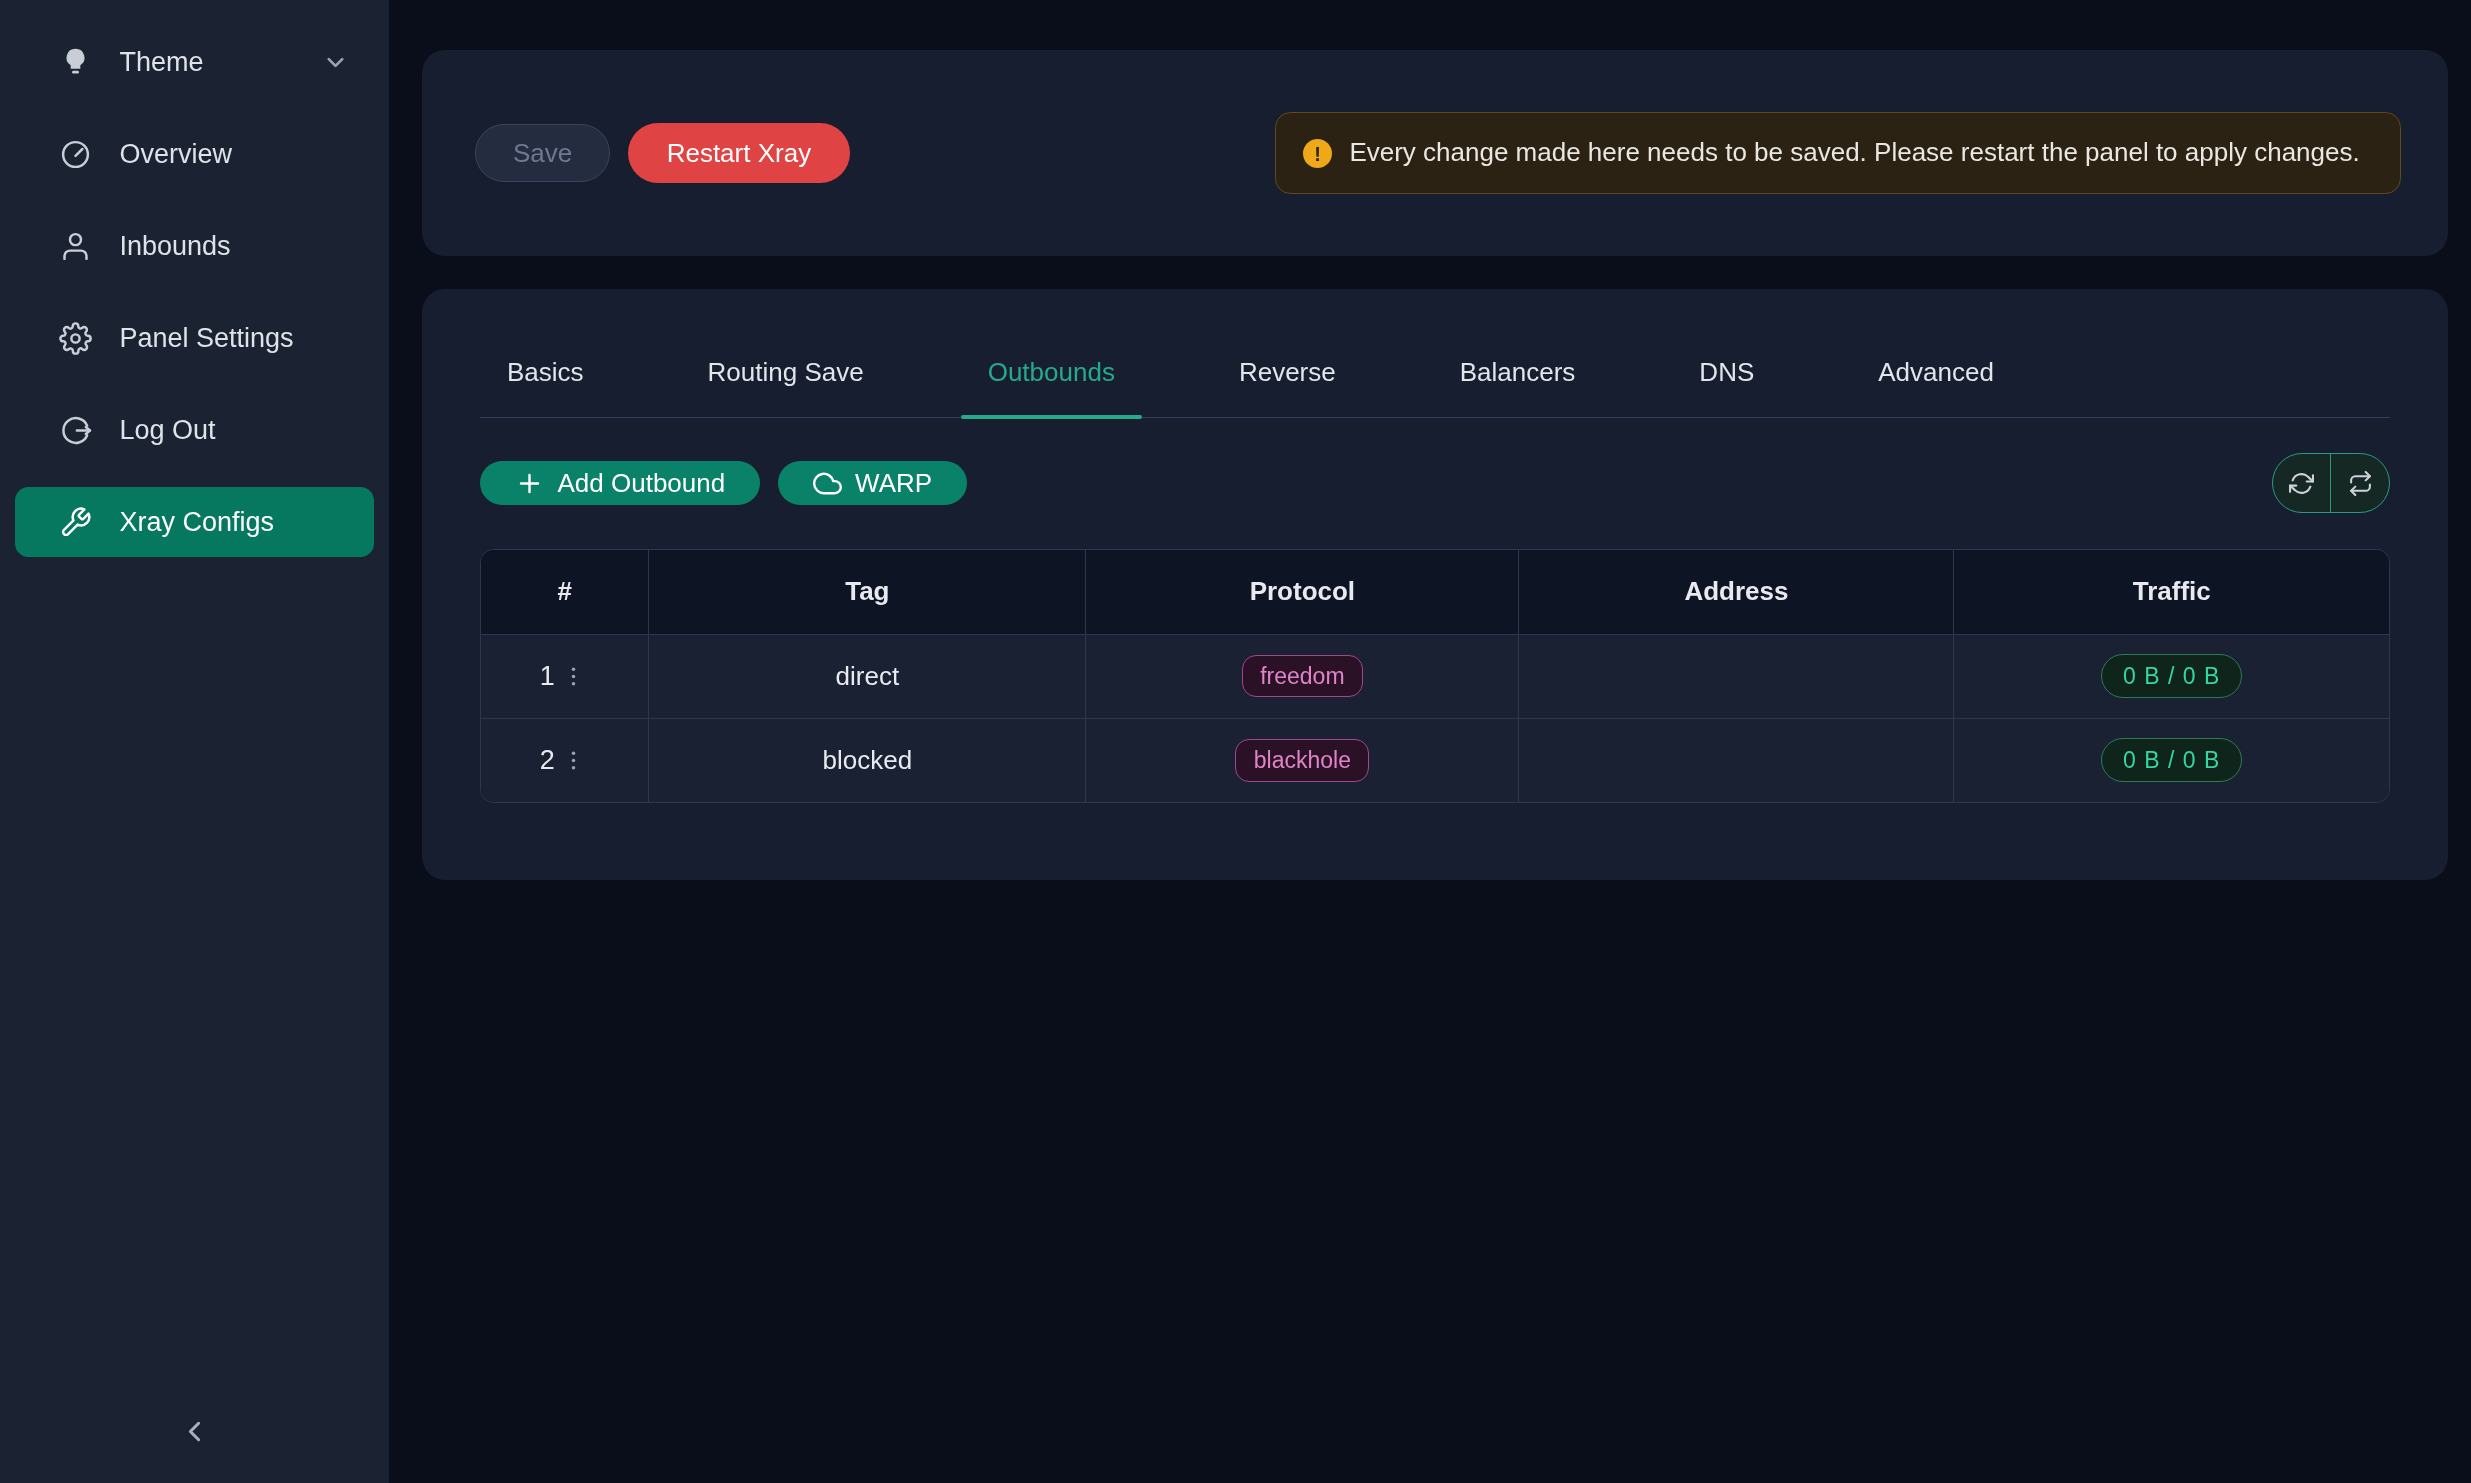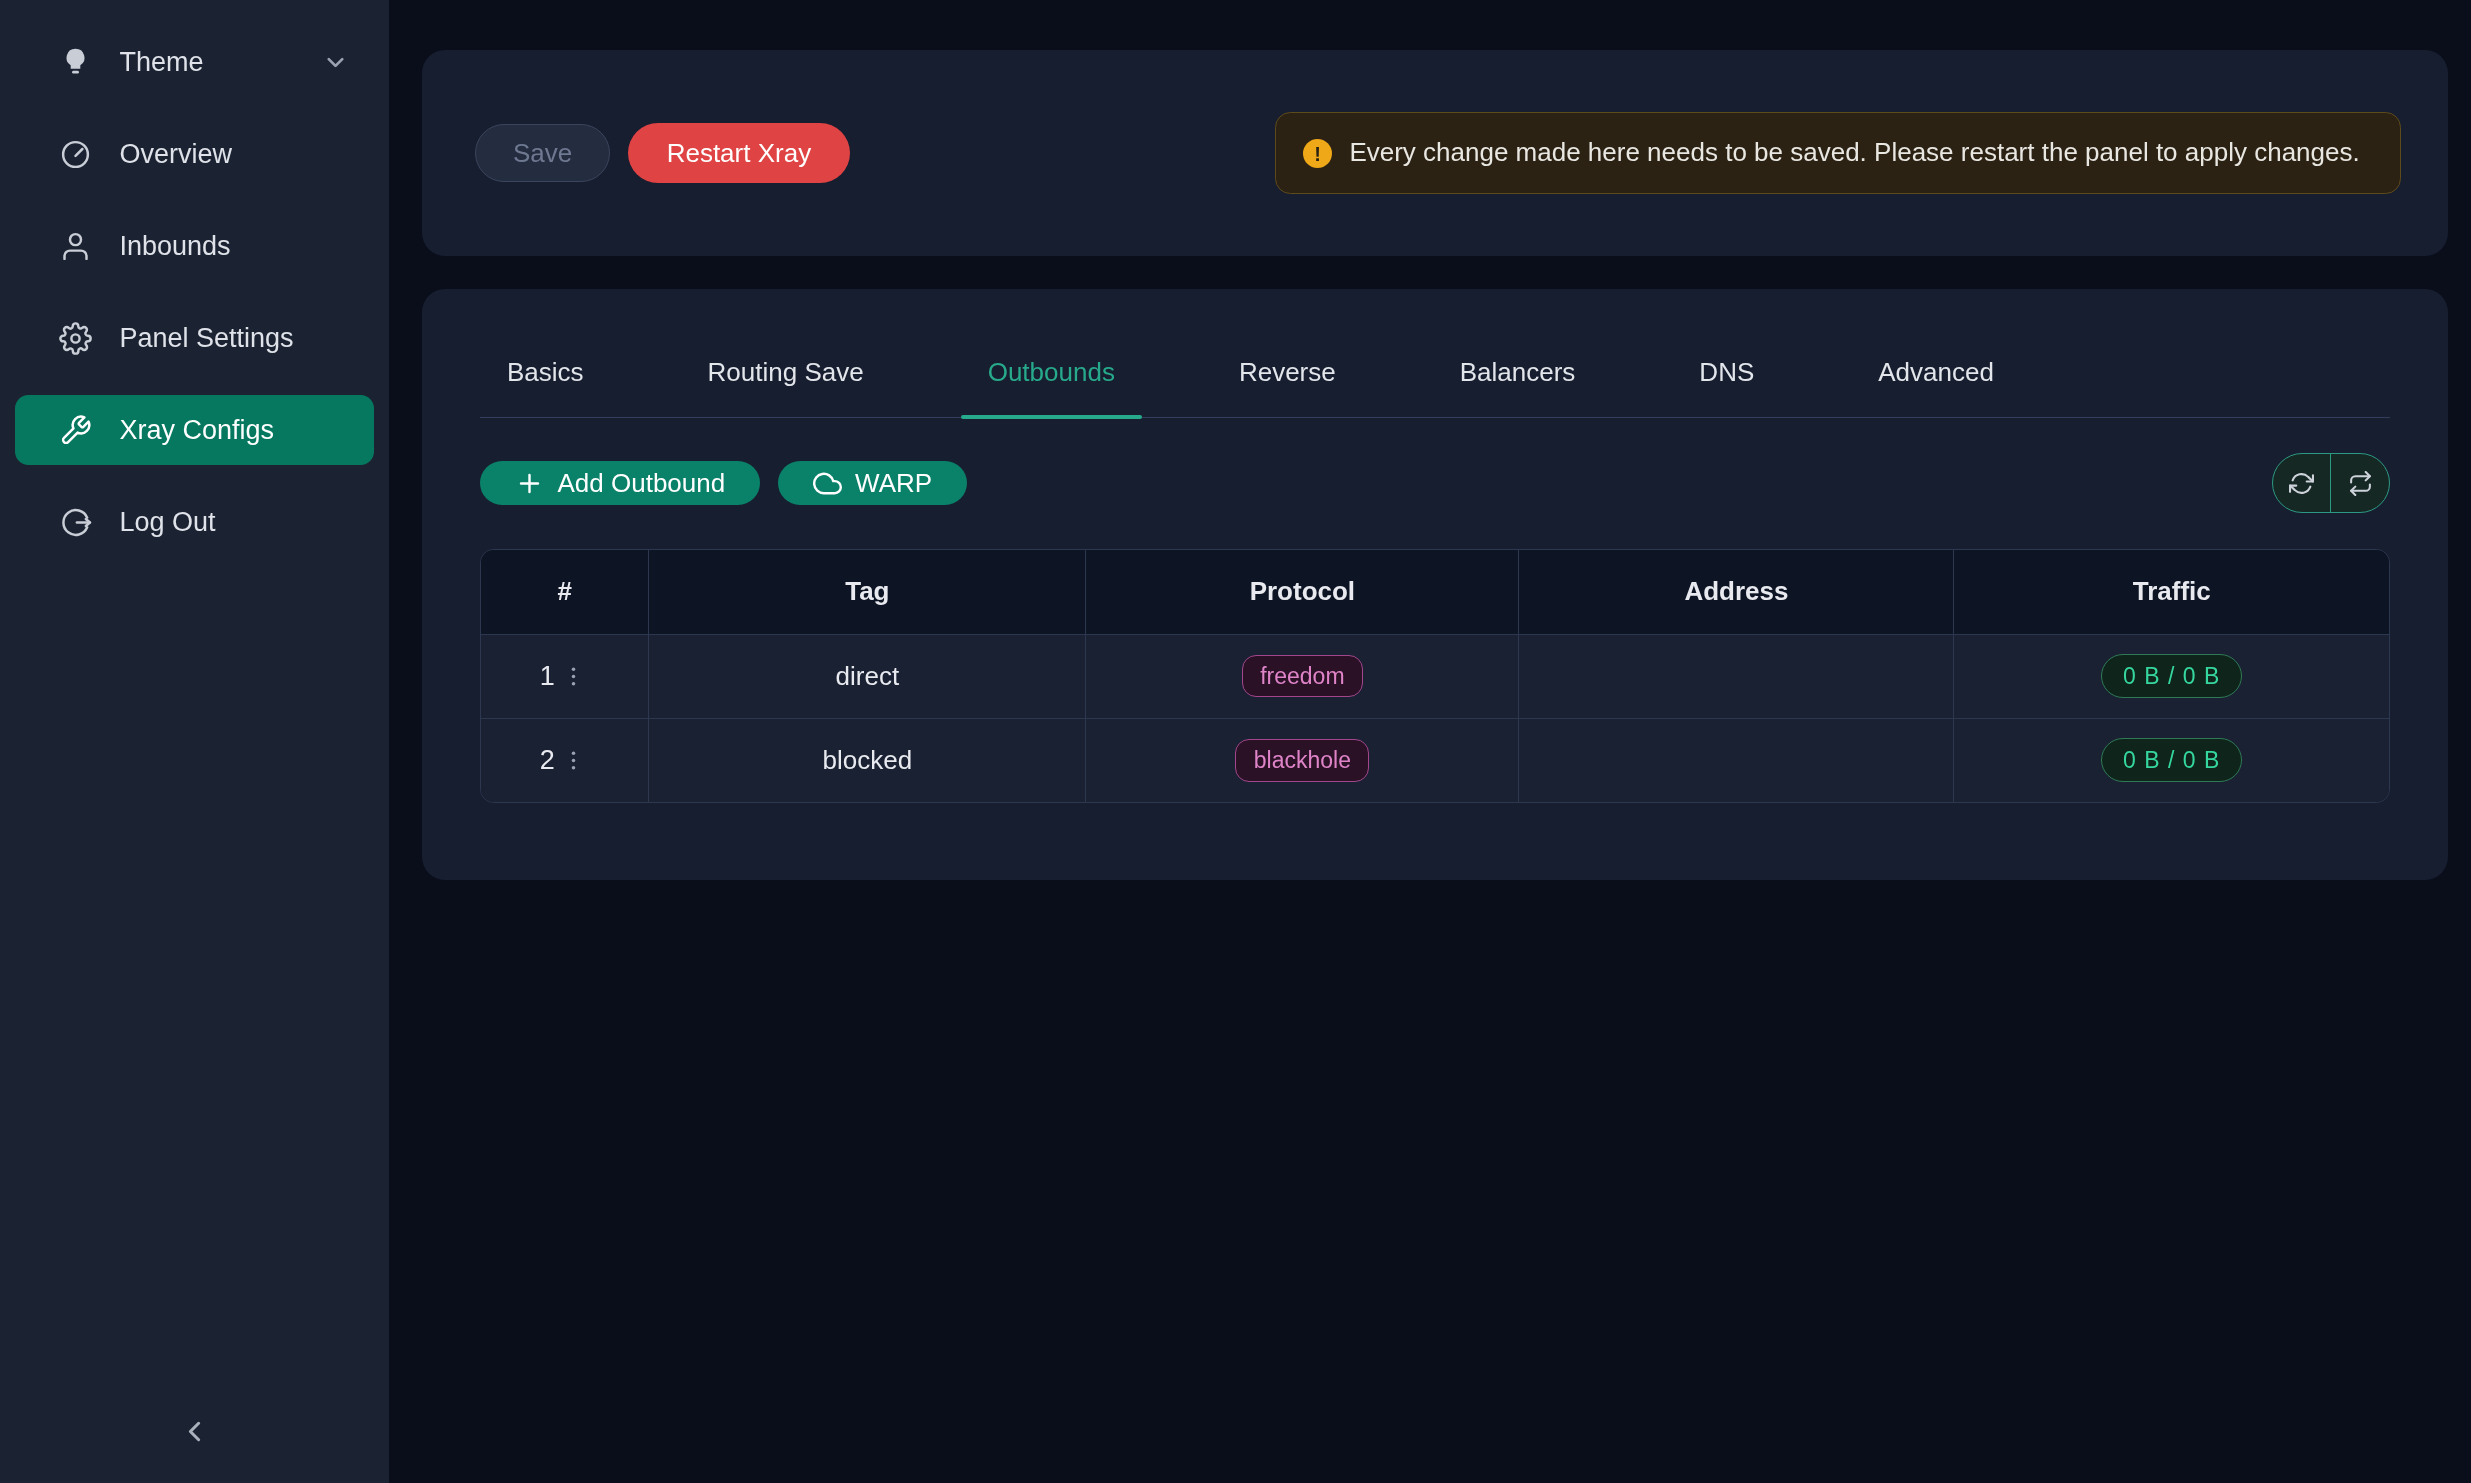--- a/index.html
+++ b/index.html
@@ -186,38 +186,38 @@
   <div class="side-item">
     <span class="icon">
       <svg width="33" height="33" viewBox="0 0 24 24" fill="none" stroke="currentColor" stroke-width="1.8" stroke-linecap="round" stroke-linejoin="round">
         <circle cx="12" cy="12" r="3"></circle>
         <path d="M19.4 15a1.65 1.65 0 0 0 .33 1.82l.06.06a2 2 0 0 1 0 2.83 2 2 0 0 1-2.83 0l-.06-.06a1.65 1.65 0 0 0-1.82-.33 1.65 1.65 0 0 0-1 1.51V21a2 2 0 0 1-2 2 2 2 0 0 1-2-2v-.09A1.65 1.65 0 0 0 9 19.4a1.65 1.65 0 0 0-1.82.33l-.06.06a2 2 0 0 1-2.83 0 2 2 0 0 1 0-2.83l.06-.06a1.65 1.65 0 0 0 .33-1.82 1.65 1.65 0 0 0-1.51-1H3a2 2 0 0 1-2-2 2 2 0 0 1 2-2h.09A1.65 1.65 0 0 0 4.6 9a1.65 1.65 0 0 0-.33-1.82l-.06-.06a2 2 0 0 1 0-2.83 2 2 0 0 1 2.83 0l.06.06a1.65 1.65 0 0 0 1.82.33H9a1.65 1.65 0 0 0 1-1.51V3a2 2 0 0 1 2-2 2 2 0 0 1 2 2v.09a1.65 1.65 0 0 0 1 1.51 1.65 1.65 0 0 0 1.82-.33l.06-.06a2 2 0 0 1 2.83 0 2 2 0 0 1 0 2.83l-.06.06a1.65 1.65 0 0 0-.33 1.82V9a1.65 1.65 0 0 0 1.51 1H21a2 2 0 0 1 2 2 2 2 0 0 1-2 2h-.09a1.65 1.65 0 0 0-1.51 1z"></path>
       </svg>
     </span>
     <span>Panel Settings</span>
   </div>
 
-  <div class="side-item active">
-    <span class="icon">
-      <svg width="33" height="33" viewBox="0 0 24 24" fill="none" stroke="currentColor" stroke-width="1.8" stroke-linecap="round" stroke-linejoin="round">
-        <path d="M14.7 6.3a1 1 0 0 0 0 1.4l1.6 1.6a1 1 0 0 0 1.4 0l3.77-3.77a6 6 0 0 1-7.94 7.94l-6.91 6.91a2.12 2.12 0 0 1-3-3l6.91-6.91a6 6 0 0 1 7.94-7.94l-3.76 3.76z"></path>
-      </svg>
-    </span>
-    <span>Xray Configs</span>
-  </div>
-
   <div class="side-item">
     <span class="icon">
       <svg width="33" height="33" viewBox="0 0 24 24" fill="none" stroke="currentColor" stroke-width="1.8" stroke-linecap="round" stroke-linejoin="round">
         <path d="M20.5 15.5 A9 9 0 1 1 20.5 8.5"></path>
         <line x1="13" y1="12" x2="22.5" y2="12"></line>
         <polyline points="19.5 9.5 22.5 12 19.5 14.5"></polyline>
       </svg>
     </span>
     <span>Log Out</span>
+  </div>
+
+  <div class="side-item active">
+    <span class="icon">
+      <svg width="33" height="33" viewBox="0 0 24 24" fill="none" stroke="currentColor" stroke-width="1.8" stroke-linecap="round" stroke-linejoin="round">
+        <path d="M14.7 6.3a1 1 0 0 0 0 1.4l1.6 1.6a1 1 0 0 0 1.4 0l3.77-3.77a6 6 0 0 1-7.94 7.94l-6.91 6.91a2.12 2.12 0 0 1-3-3l6.91-6.91a6 6 0 0 1 7.94-7.94l-3.76 3.76z"></path>
+      </svg>
+    </span>
+    <span>Xray Configs</span>
   </div>
 
   <button class="collapse-btn">
     <span>
       <svg width="33" height="33" viewBox="0 0 24 24" fill="none" stroke="currentColor" stroke-width="2.2" stroke-linecap="round" stroke-linejoin="round">
         <polyline points="15 18 9 12 15 6"></polyline>
       </svg>
     </span>
   </button>
 </aside>

